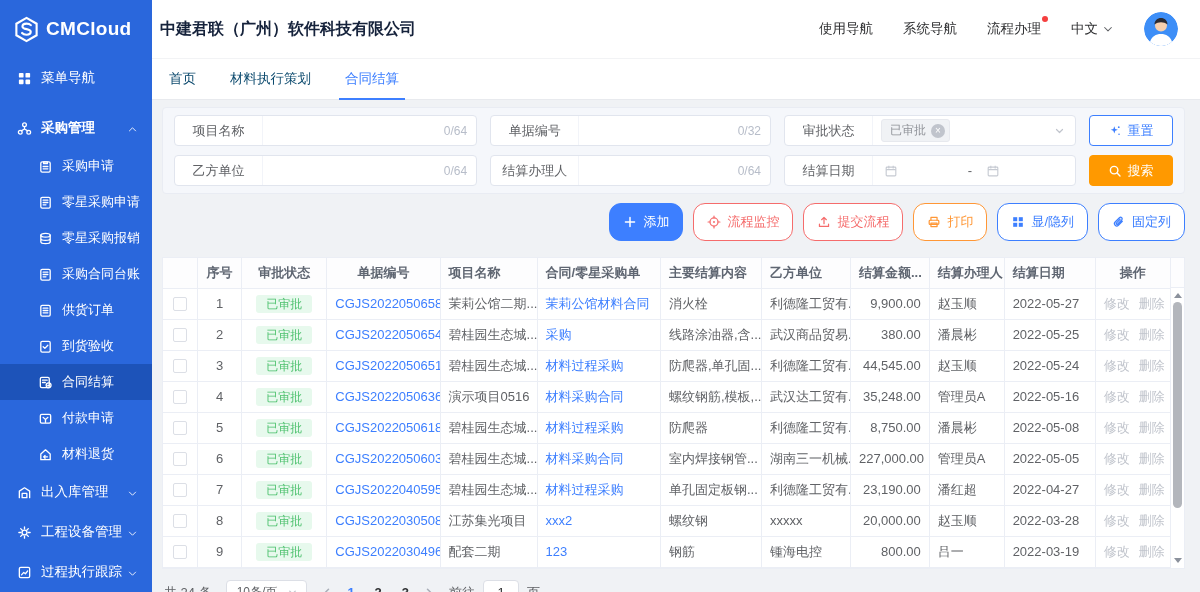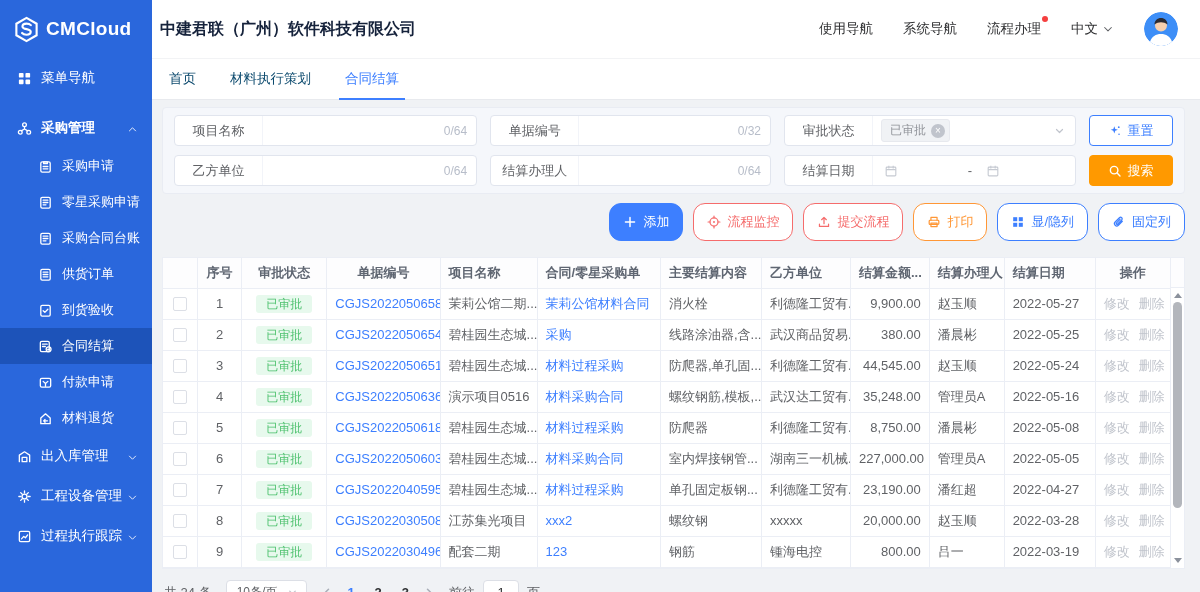--- a/index.html
+++ b/index.html
@@ -151,20 +151,29 @@
           <span>采购申请</span>
         </div>
         <div class="s-item level1">
           <span class="sicon">
             <svg viewBox="0 0 16 16" width="100%" height="100%" fill="none" stroke="currentColor" stroke-width="1.4" stroke-linecap="round" stroke-linejoin="round">
               <rect x="3" y="2.5" width="10" height="11.5" rx="1.5"></rect>
               <path d="M5.5 5.5h5M5.5 8h5M5.5 10.5h3"></path>
             </svg>
           </span>
           <span>零星采购申请</span>
+        </div>
+        <div class="s-item level1">
+          <span class="sicon">
+            <svg viewBox="0 0 16 16" width="100%" height="100%" fill="none" stroke="currentColor" stroke-width="1.4" stroke-linecap="round" stroke-linejoin="round">
+              <ellipse cx="8" cy="4.5" rx="5" ry="2"></ellipse>
+              <path d="M3 4.5v7c0 1.1 2.2 2 5 2s5-.9 5-2v-7M3 8c0 1.1 2.2 2 5 2s5-.9 5-2"></path>
+            </svg>
+          </span>
+          <span>零星采购报销</span>
         </div>
         <div class="s-item level1">
           <span class="sicon">
             <svg viewBox="0 0 16 16" width="100%" height="100%" fill="none" stroke="currentColor" stroke-width="1.4" stroke-linecap="round" stroke-linejoin="round">
               <rect x="3" y="2.5" width="10" height="11.5" rx="1.5"></rect>
               <path d="M5.5 5.5h5M5.5 8h5M5.5 10.5h3"></path>
             </svg>
           </span>
           <span>采购合同台账</span>
         </div>

